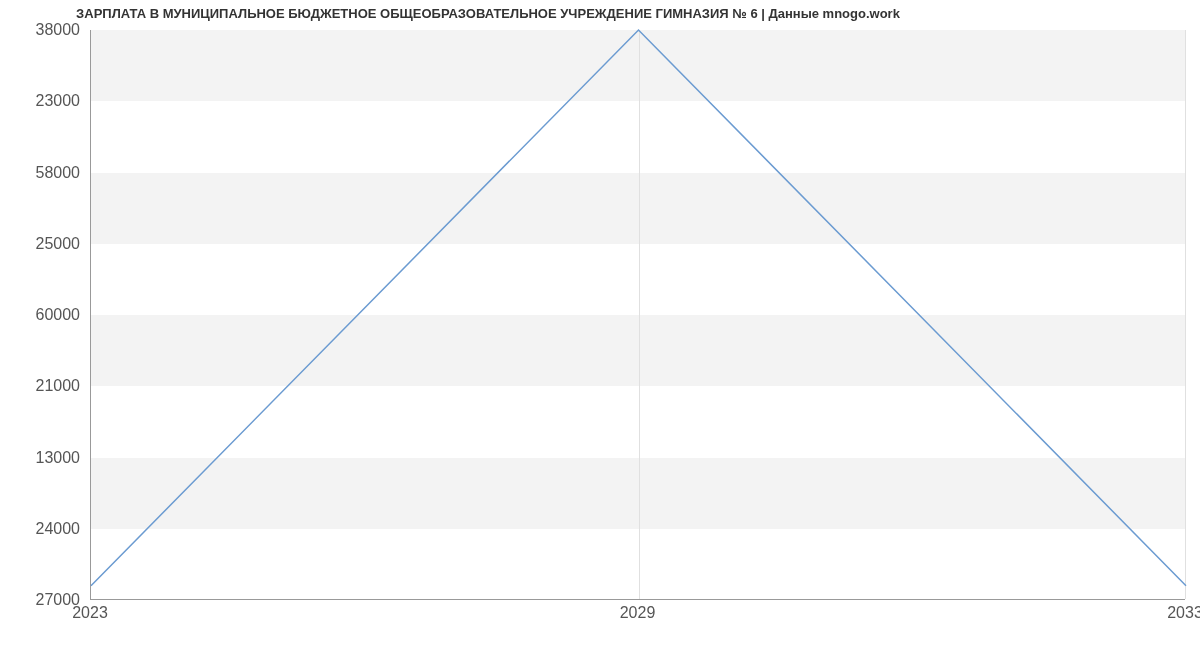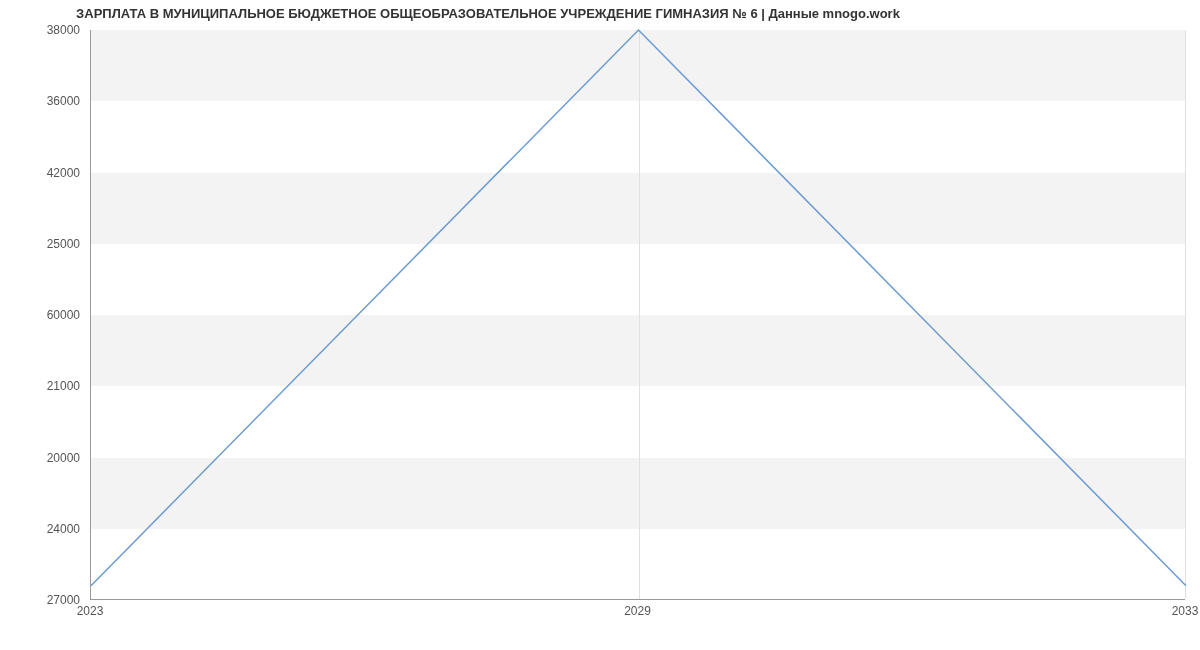--- a/index.html
+++ b/index.html
@@ -49,53 +49,53 @@
     top: 0;
     width: 1px;
     height: 100%;
     background: #e0e0e0;
   }
   .y-tick-label {
     position: absolute;
     width: 80px;
     left: 0;
     text-align: right;
-    font-size: 12px;
+    font-size: 16px;
     color: #555;
     transform: translateY(-50%);
   }
   .x-tick-label {
     position: absolute;
     top: 604px;
-    font-size: 12px;
+    font-size: 16px;
     color: #555;
     transform: translateX(-50%);
   }
   svg.line {
     position: absolute;
     left: 0;
     top: 0;
     overflow: visible;
   }
 </style>
 </head>
 <body>
 
 <div class="chart-wrap">
 
   <div class="title">ЗАРПЛАТА В МУНИЦИПАЛЬНОЕ БЮДЖЕТНОЕ ОБЩЕОБРАЗОВАТЕЛЬНОЕ УЧРЕЖДЕНИЕ ГИМНАЗИЯ № 6 | Данные mnogo.work</div>
 
   <div class="y-tick-label" style="top:600px">27000</div>
   <div class="y-tick-label" style="top:528.75px">24000</div>
-  <div class="y-tick-label" style="top:457.5px">20000</div>
+  <div class="y-tick-label" style="top:457.5px">13000</div>
   <div class="y-tick-label" style="top:386.25px">21000</div>
   <div class="y-tick-label" style="top:315px">60000</div>
   <div class="y-tick-label" style="top:243.75px">25000</div>
-  <div class="y-tick-label" style="top:172.5px">42000</div>
-  <div class="y-tick-label" style="top:101.25px">36000</div>
+  <div class="y-tick-label" style="top:172.5px">58000</div>
+  <div class="y-tick-label" style="top:101.25px">23000</div>
   <div class="y-tick-label" style="top:30px">38000</div>
 
   <div class="x-tick-label" style="left:90px">2023</div>
   <div class="x-tick-label" style="left:637.5px">2029</div>
   <div class="x-tick-label" style="left:1185px">2033</div>
 
   <div class="plot">
 
     <div class="band" style="top:0px;height:71.25px"></div>
     <div class="band" style="top:142.5px;height:71.25px"></div>

